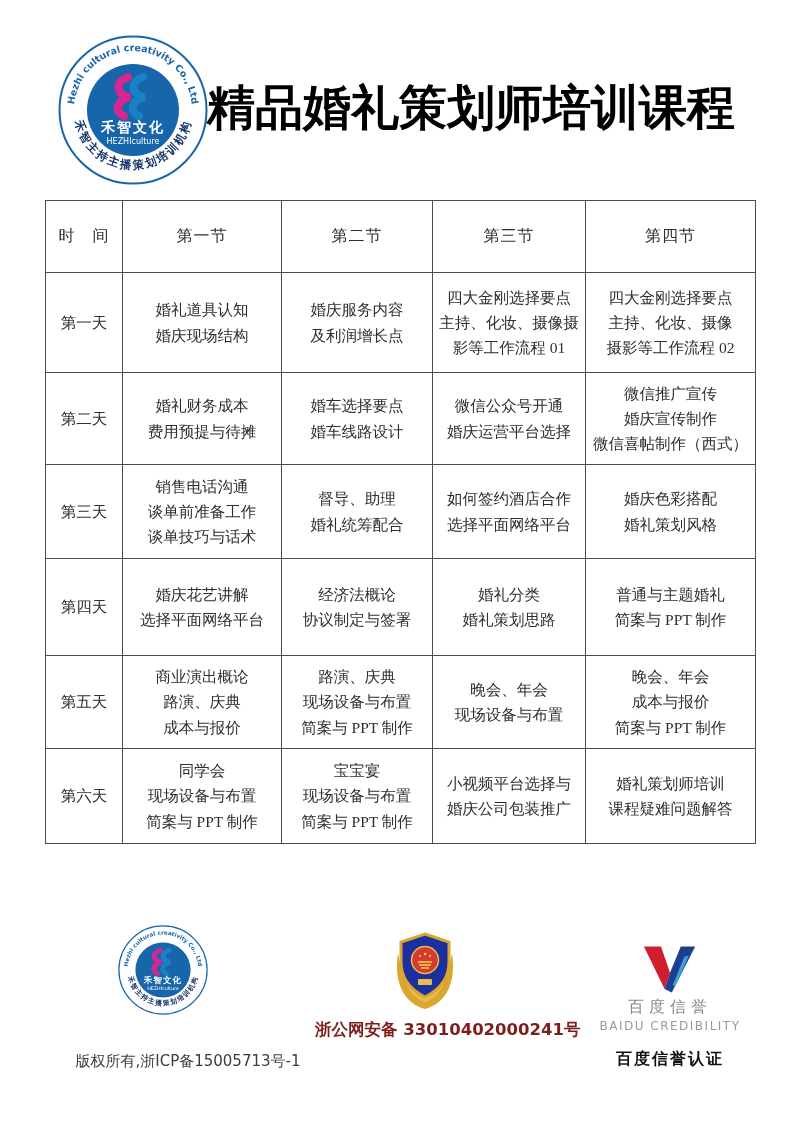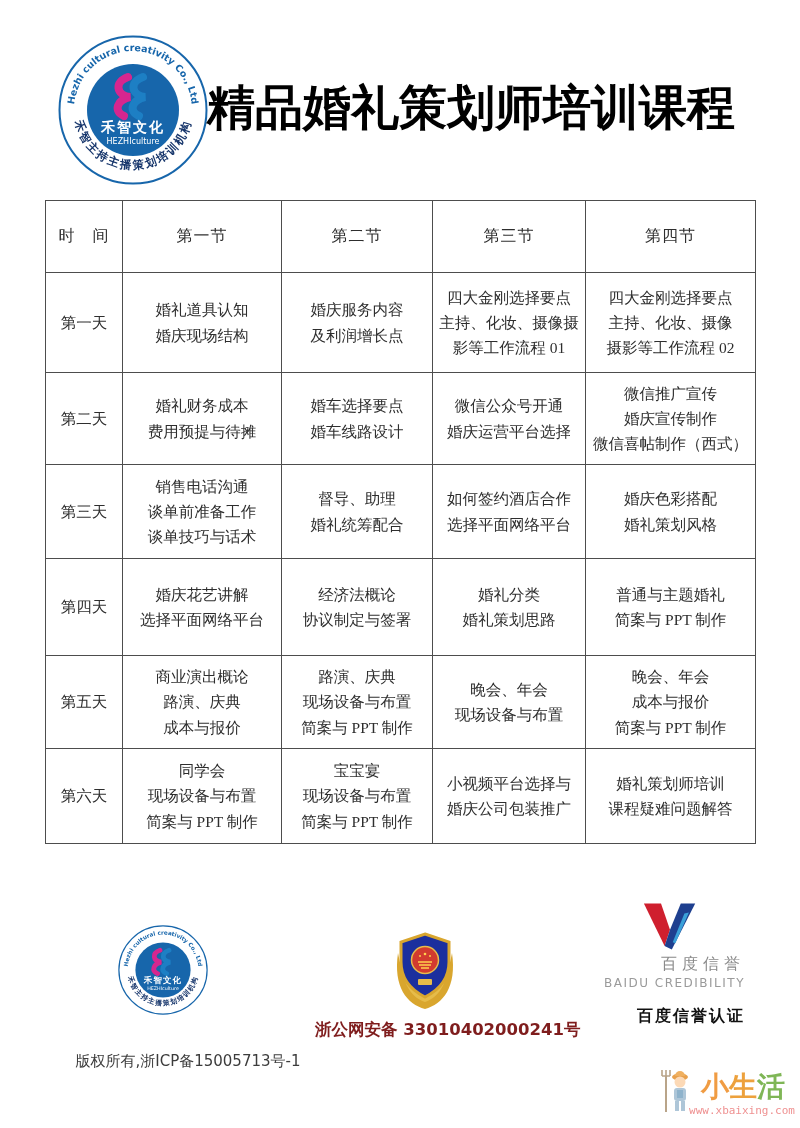--- a/index.html
+++ b/index.html
@@ -44,21 +44,21 @@
   .copyright {
     position:absolute; left:48px; top:1052px; width:280px; text-align:center;
     font-size:15px; color:#3c3c3c; font-family:"DejaVu Sans","Liberation Sans",sans-serif;
   }
   .police-badge { position:absolute; left:392px; top:931px; width:66px; height:80px; }
   .police-text {
     position:absolute; left:315px; top:1019px; width:220px; text-align:center;
     font-size:16.5px; font-weight:bold; color:#7f1d1d; white-space:nowrap;
     font-family:"DejaVu Sans","Liberation Sans",sans-serif;
   }
-  .baidu-block { position:absolute; left:595px; top:902px; width:150px; text-align:right; }
+  .baidu-block { position:absolute; left:595px; top:945px; width:150px; text-align:center; }
   .baidu-v { width:54px; height:50px; display:block; margin:0 auto; }
   .baidu-cn { font-size:16px; color:#8a8a8a; letter-spacing:5px; margin-top:2px; }
   .baidu-en { font-size:12px; color:#9a9a9a; letter-spacing:1.5px; margin-top:1px; }
   .baidu-cert { font-size:16px; color:#111; font-weight:bold; letter-spacing:2px; margin-top:16px; }
 
   
   .watermark { position:absolute; left:655px; top:1062px; width:140px; height:60px; }
   .wm-farmer { position:absolute; left:6px; top:6px; width:32px; height:48px; }
   .wm-text { position:absolute; left:40px; top:6px; width:96px; text-align:center;
              font-weight:bold; font-size:28px; font-family:"DejaVu Sans",sans-serif; }
@@ -278,29 +278,14 @@
     <svg class="baidu-v" viewBox="0 0 60 54">
       <polygon points="1,1 20,1 30,30 24,48" fill="#cf1f2e"></polygon>
       <polygon points="24,48 30,30 42,1 58,1 32,52" fill="#1e3f8f"></polygon>
       <polygon points="46,12 51,11 36,45 33,44" fill="#3aa0d8"></polygon>
     </svg>
     <div class="baidu-cn">百度信誉</div>
     <div class="baidu-en">BAIDU CREDIBILITY</div>
     <div class="baidu-cert">百度信誉认证</div>
   </div>
 
-  <div class="watermark">
-    <svg class="wm-farmer" viewBox="0 0 32 48">
-      <line x1="5" y1="8" x2="5" y2="44" stroke="#b9a489" stroke-width="2"></line>
-      <path d="M1,8 v-6 M5,8 v-6 M9,8 v-6 M1,8 h8" stroke="#b9a489" stroke-width="1.6" fill="none"></path>
-      <ellipse cx="19" cy="9" rx="8" ry="3.5" fill="#e8a04c"></ellipse>
-      <path d="M14,8 a5,5 0 0 1 10,0 z" fill="#f0b060"></path>
-      <circle cx="19" cy="14" r="5.5" fill="#fcd9b6"></circle>
-      <rect x="13" y="20" width="12" height="13" rx="3" fill="#aec6d8"></rect>
-      <rect x="16" y="22" width="6" height="8" fill="#8fb3cc"></rect>
-      <rect x="14" y="33" width="4" height="10" fill="#aec6d8"></rect>
-      <rect x="20" y="33" width="4" height="10" fill="#aec6d8"></rect>
-    </svg>
-    <div class="wm-text"><span class="wm-c0">小</span><span class="wm-c1">生</span><span class="wm-c2">活</span></div>
-    <div class="wm-url">www.xbaixing.com</div>
-  </div>
 
 </div>
 
 </body></html>

